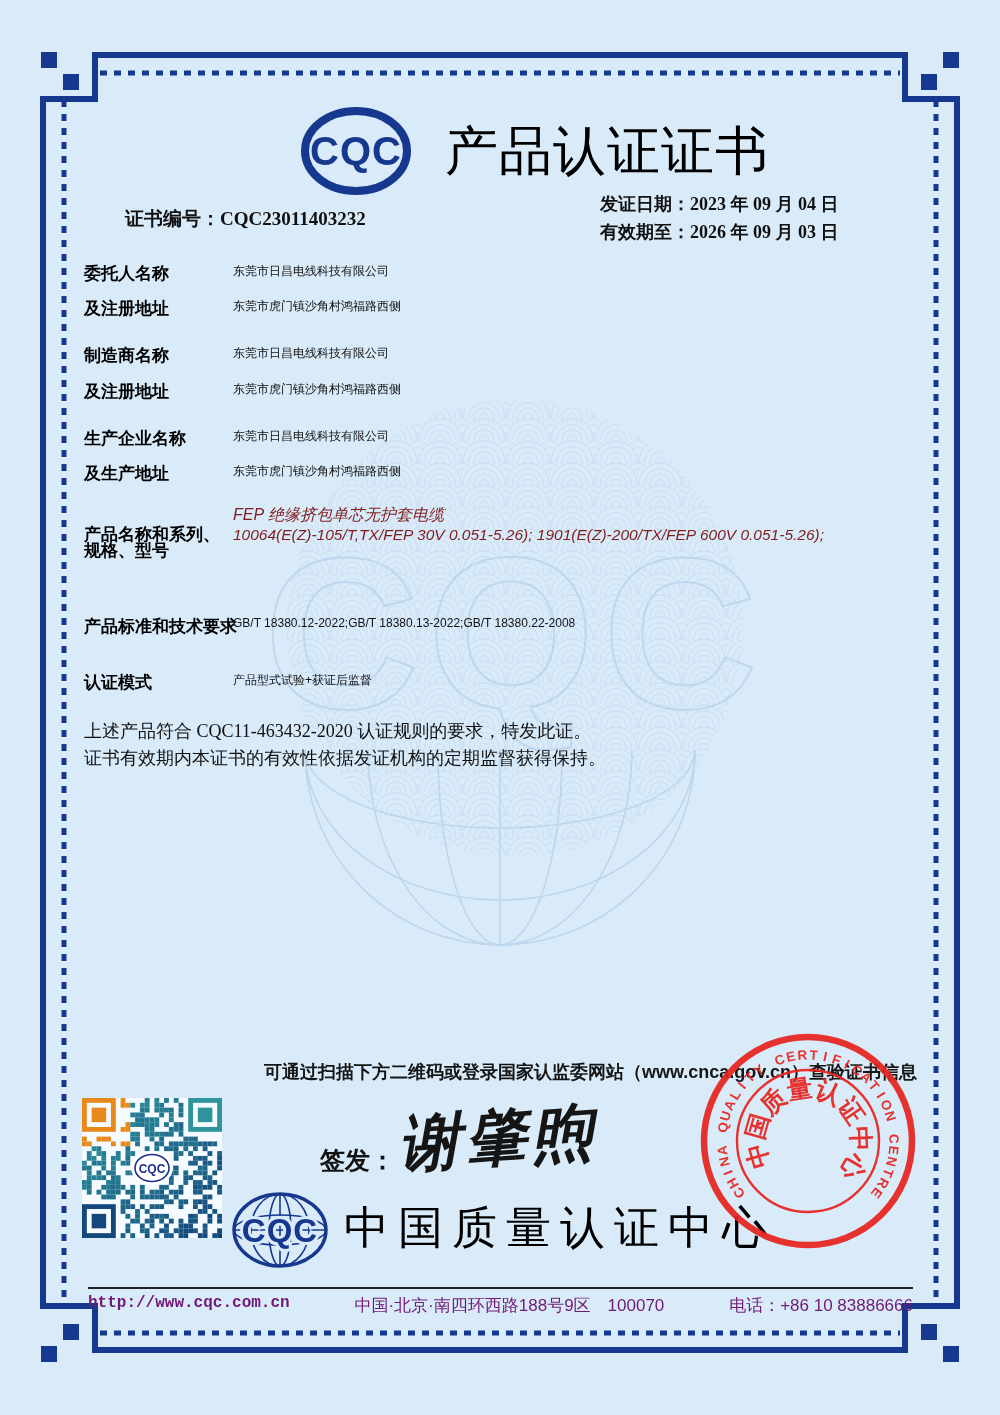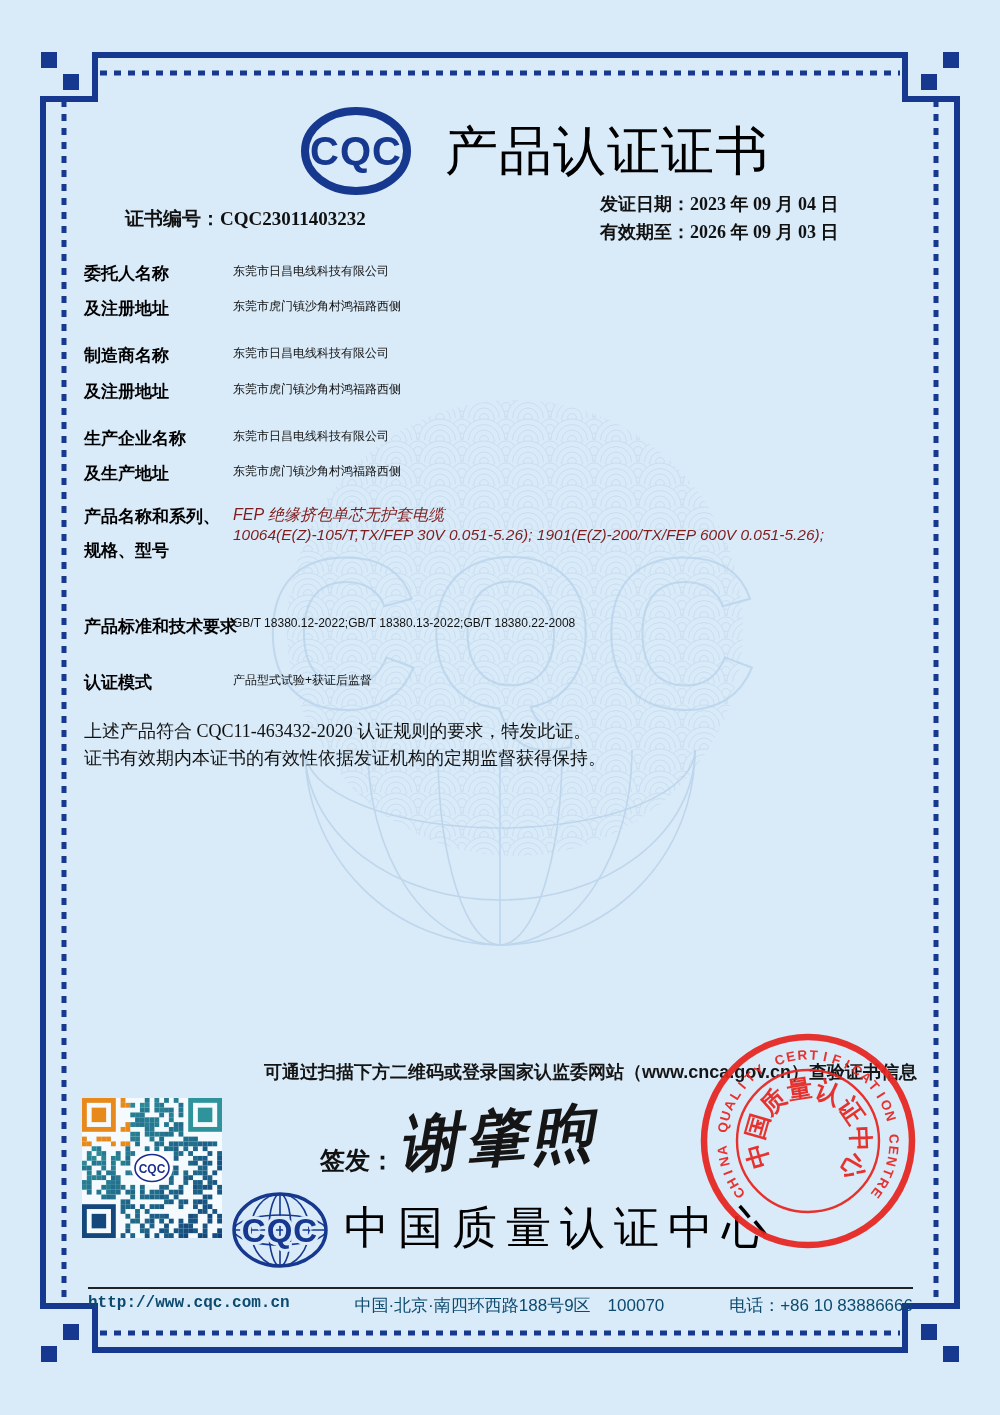--- a/index.html
+++ b/index.html
@@ -62,21 +62,21 @@
   .org-name{
     left:344px;top:1198px;font-size:45px;font-weight:500;color:#000;
     letter-spacing:9px;white-space:nowrap;
   }
   .seal{left:697px;top:1030px;width:222px;height:222px;opacity:.93;}
 
   
   .footer-rule{left:88px;top:1287px;width:825px;height:2px;background:#222;}
   .footer{
     left:88px;top:1294px;width:825px;display:flex;justify-content:space-between;
-    align-items:flex-start;font-size:17px;color:#0c4a6e;text-align:center;
+    align-items:flex-start;font-size:17px;color:#701a75;text-align:center;
   }
   .footer .site{font-family:"Liberation Mono", monospace;font-size:16px;font-weight:bold;}
   .footer .addr,.footer .phone{font-family:"Liberation Sans", sans-serif;}
 </style>
 </head>
 <body>
 
 <div class="page">
 
   <svg class="abs deco" style="left:0;top:0" width="1000" height="1415" viewBox="0 0 1000 1415">
@@ -173,21 +173,21 @@
   <div class="abs lbl" style="top:344px">制造商名称</div>
   <div class="abs val" style="top:345px">东莞市日昌电线科技有限公司</div>
   <div class="abs lbl" style="top:380px">及注册地址</div>
   <div class="abs val" style="top:381px">东莞市虎门镇沙角村鸿福路西侧</div>
 
   <div class="abs lbl" style="top:427px">生产企业名称</div>
   <div class="abs val" style="top:428px">东莞市日昌电线科技有限公司</div>
   <div class="abs lbl" style="top:462px">及生产地址</div>
   <div class="abs val" style="top:463px">东莞市虎门镇沙角村鸿福路西侧</div>
 
-  <div class="abs lbl" style="top:505px">产品名称和系列、</div>
+  <div class="abs lbl" style="top:523px">产品名称和系列、</div>
   <div class="abs lbl" style="top:539px">规格、型号</div>
   <div class="abs models">
     <div style="font-size:16px">FEP 绝缘挤包单芯无护套电缆</div>
     <div>10064(E(Z)-105/T,TX/FEP 30V 0.051-5.26);    1901(E(Z)-200/TX/FEP 600V 0.051-5.26);</div>
   </div>
 
   <div class="abs lbl" style="top:615px">产品标准和技术要求</div>
   <div class="abs val" style="top:616px">GB/T 18380.12-2022;GB/T 18380.13-2022;GB/T 18380.22-2008</div>
   <div class="abs lbl" style="top:671px">认证模式</div>
   <div class="abs val" style="top:672px">产品型式试验+获证后监督</div>

